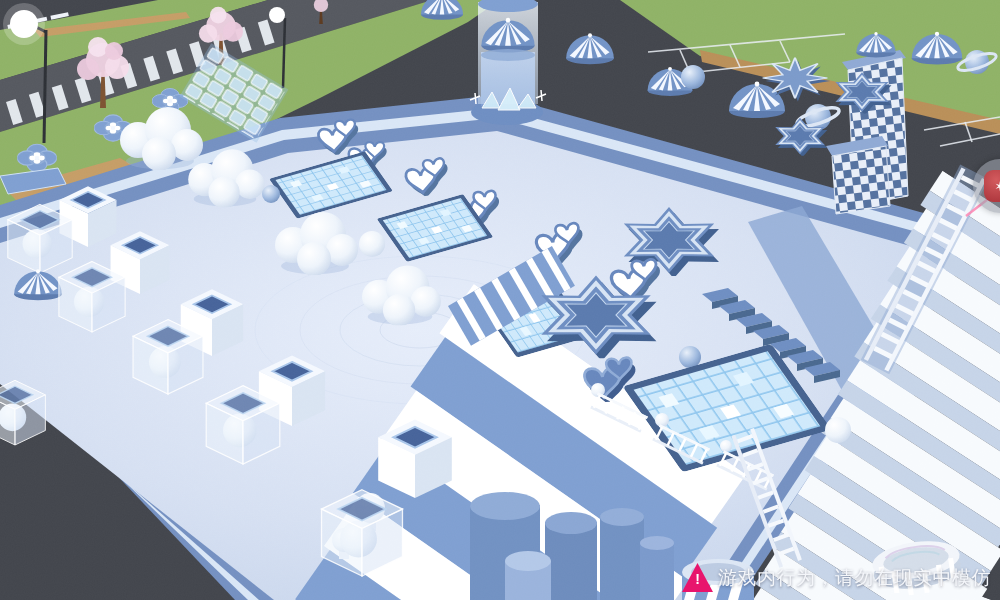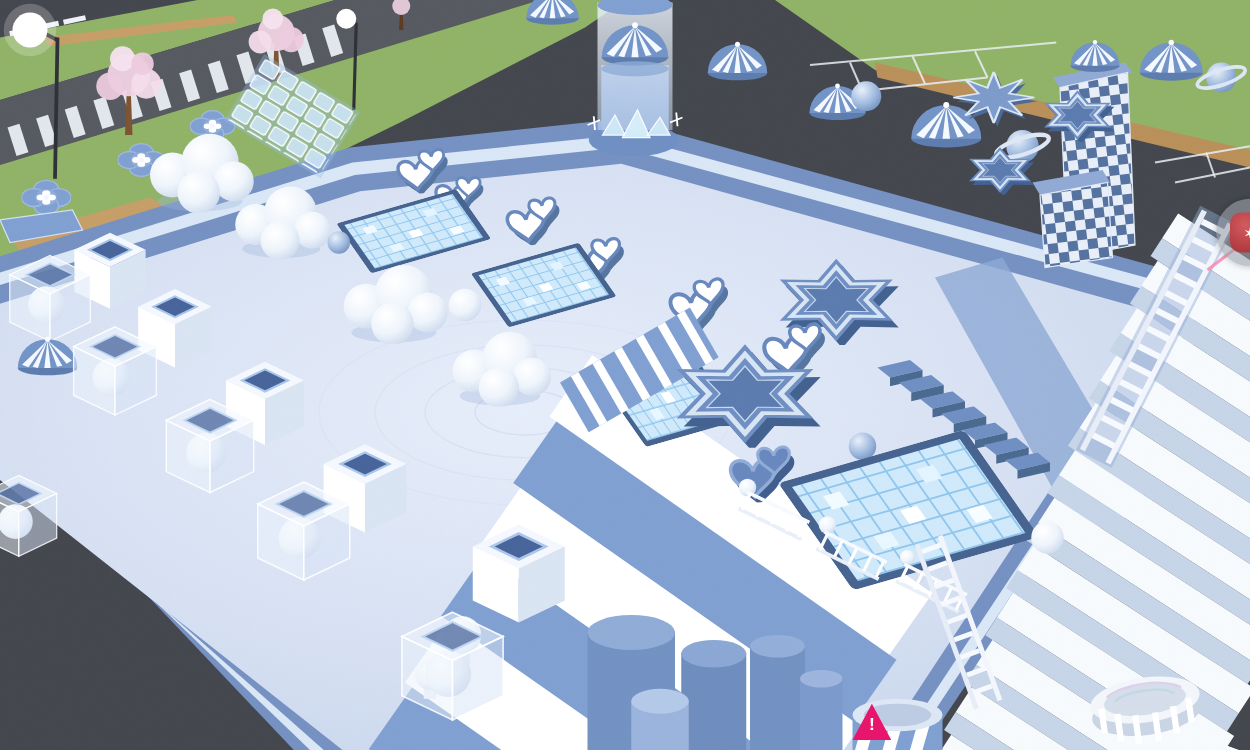--- a/index.html
+++ b/index.html
@@ -618,19 +618,20 @@
   <line x1="992" y1="196" x2="966" y2="216" stroke="#ff7fae" stroke-width="2.5" opacity=".8"></line>
 
   <rect x="0" y="0" width="1000" height="600" filter="url(#grain)" opacity="0.07"></rect>
 </svg>
 
 <div class="hud">
   <div class="warning">
     <div class="warn-tri">
       <span>!</span>
     </div>
+    <span class="warn-text">游戏内行为，请勿在现实中模仿</span>
   </div>
   <div class="action-btn">
     <div class="action-core">✶</div>
   </div>
 </div>
 
 </div>
 
 </body></html>

